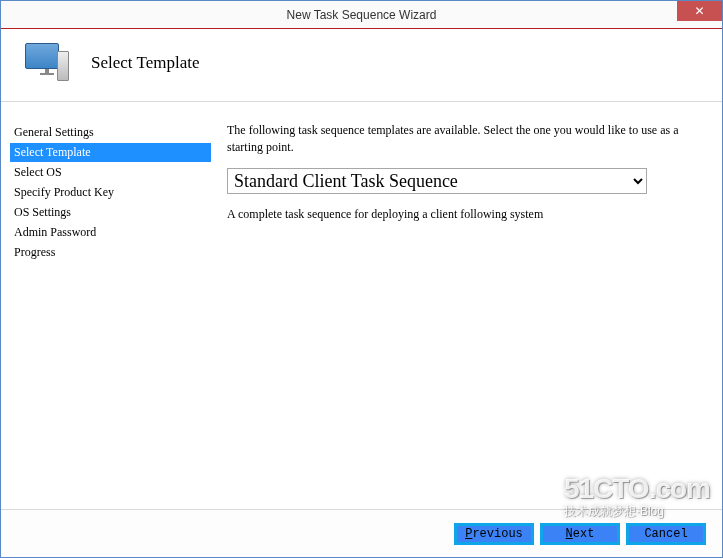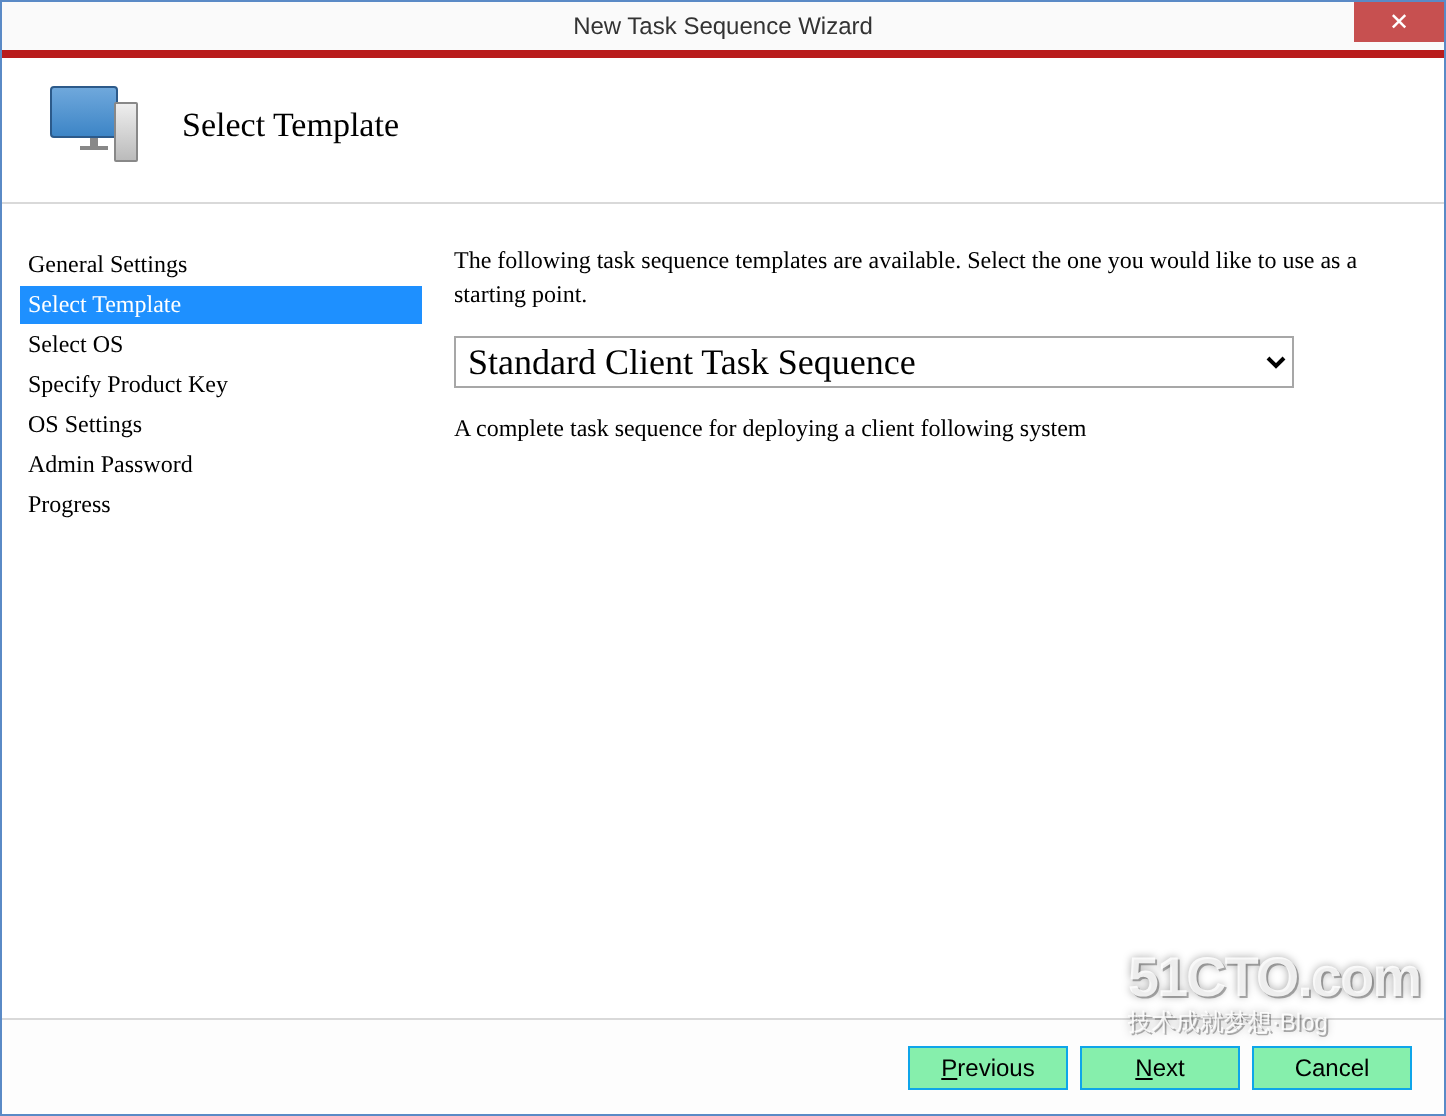--- a/index.html
+++ b/index.html
@@ -13,21 +13,21 @@
   }
   .window {
     width: 723px; height: 558px;
     border: 1px solid #5a8ac6;
     position: relative;
     background: #fff;
   }
   .titlebar {
     height: 28px;
     background: #fafafa;
-    border-bottom: 4px solid #b91c1c;
+    border-bottom: 1px solid #b91c1c;
     display: flex;
     align-items: center;
     justify-content: center;
     position: relative;
   }
   .titlebar .title {
     font-size: 12px;
     color: #333;
   }
   .close-btn {
@@ -137,24 +137,24 @@
     display: flex;
     justify-content: flex-end;
     align-items: center;
     padding-right: 16px;
     gap: 6px;
     background: #fdfdfd;
   }
   .footer button {
     min-width: 80px;
     height: 22px;
-    font-family: Liberation Sans, sans-serif;
-    font-size: 12px;
-    background: #86efac;
-    border: 1px solid #0ea5e9;
+    font-family: Liberation Mono, monospace;
+    font-size: 12px;
+    background: #3b82f6;
+    border: 3px solid #0ea5e9;
     cursor: pointer;
   }
   .footer button .ul { text-decoration: underline; }
   .watermark {
     position: absolute;
     right: 12px; bottom: 40px;
     font-family: Arial, sans-serif;
     color: rgba(255,255,255,0.85);
     text-shadow: 0 0 4px rgba(0,0,0,0.35), 1px 1px 0 rgba(0,0,0,0.3);
     pointer-events: none;

